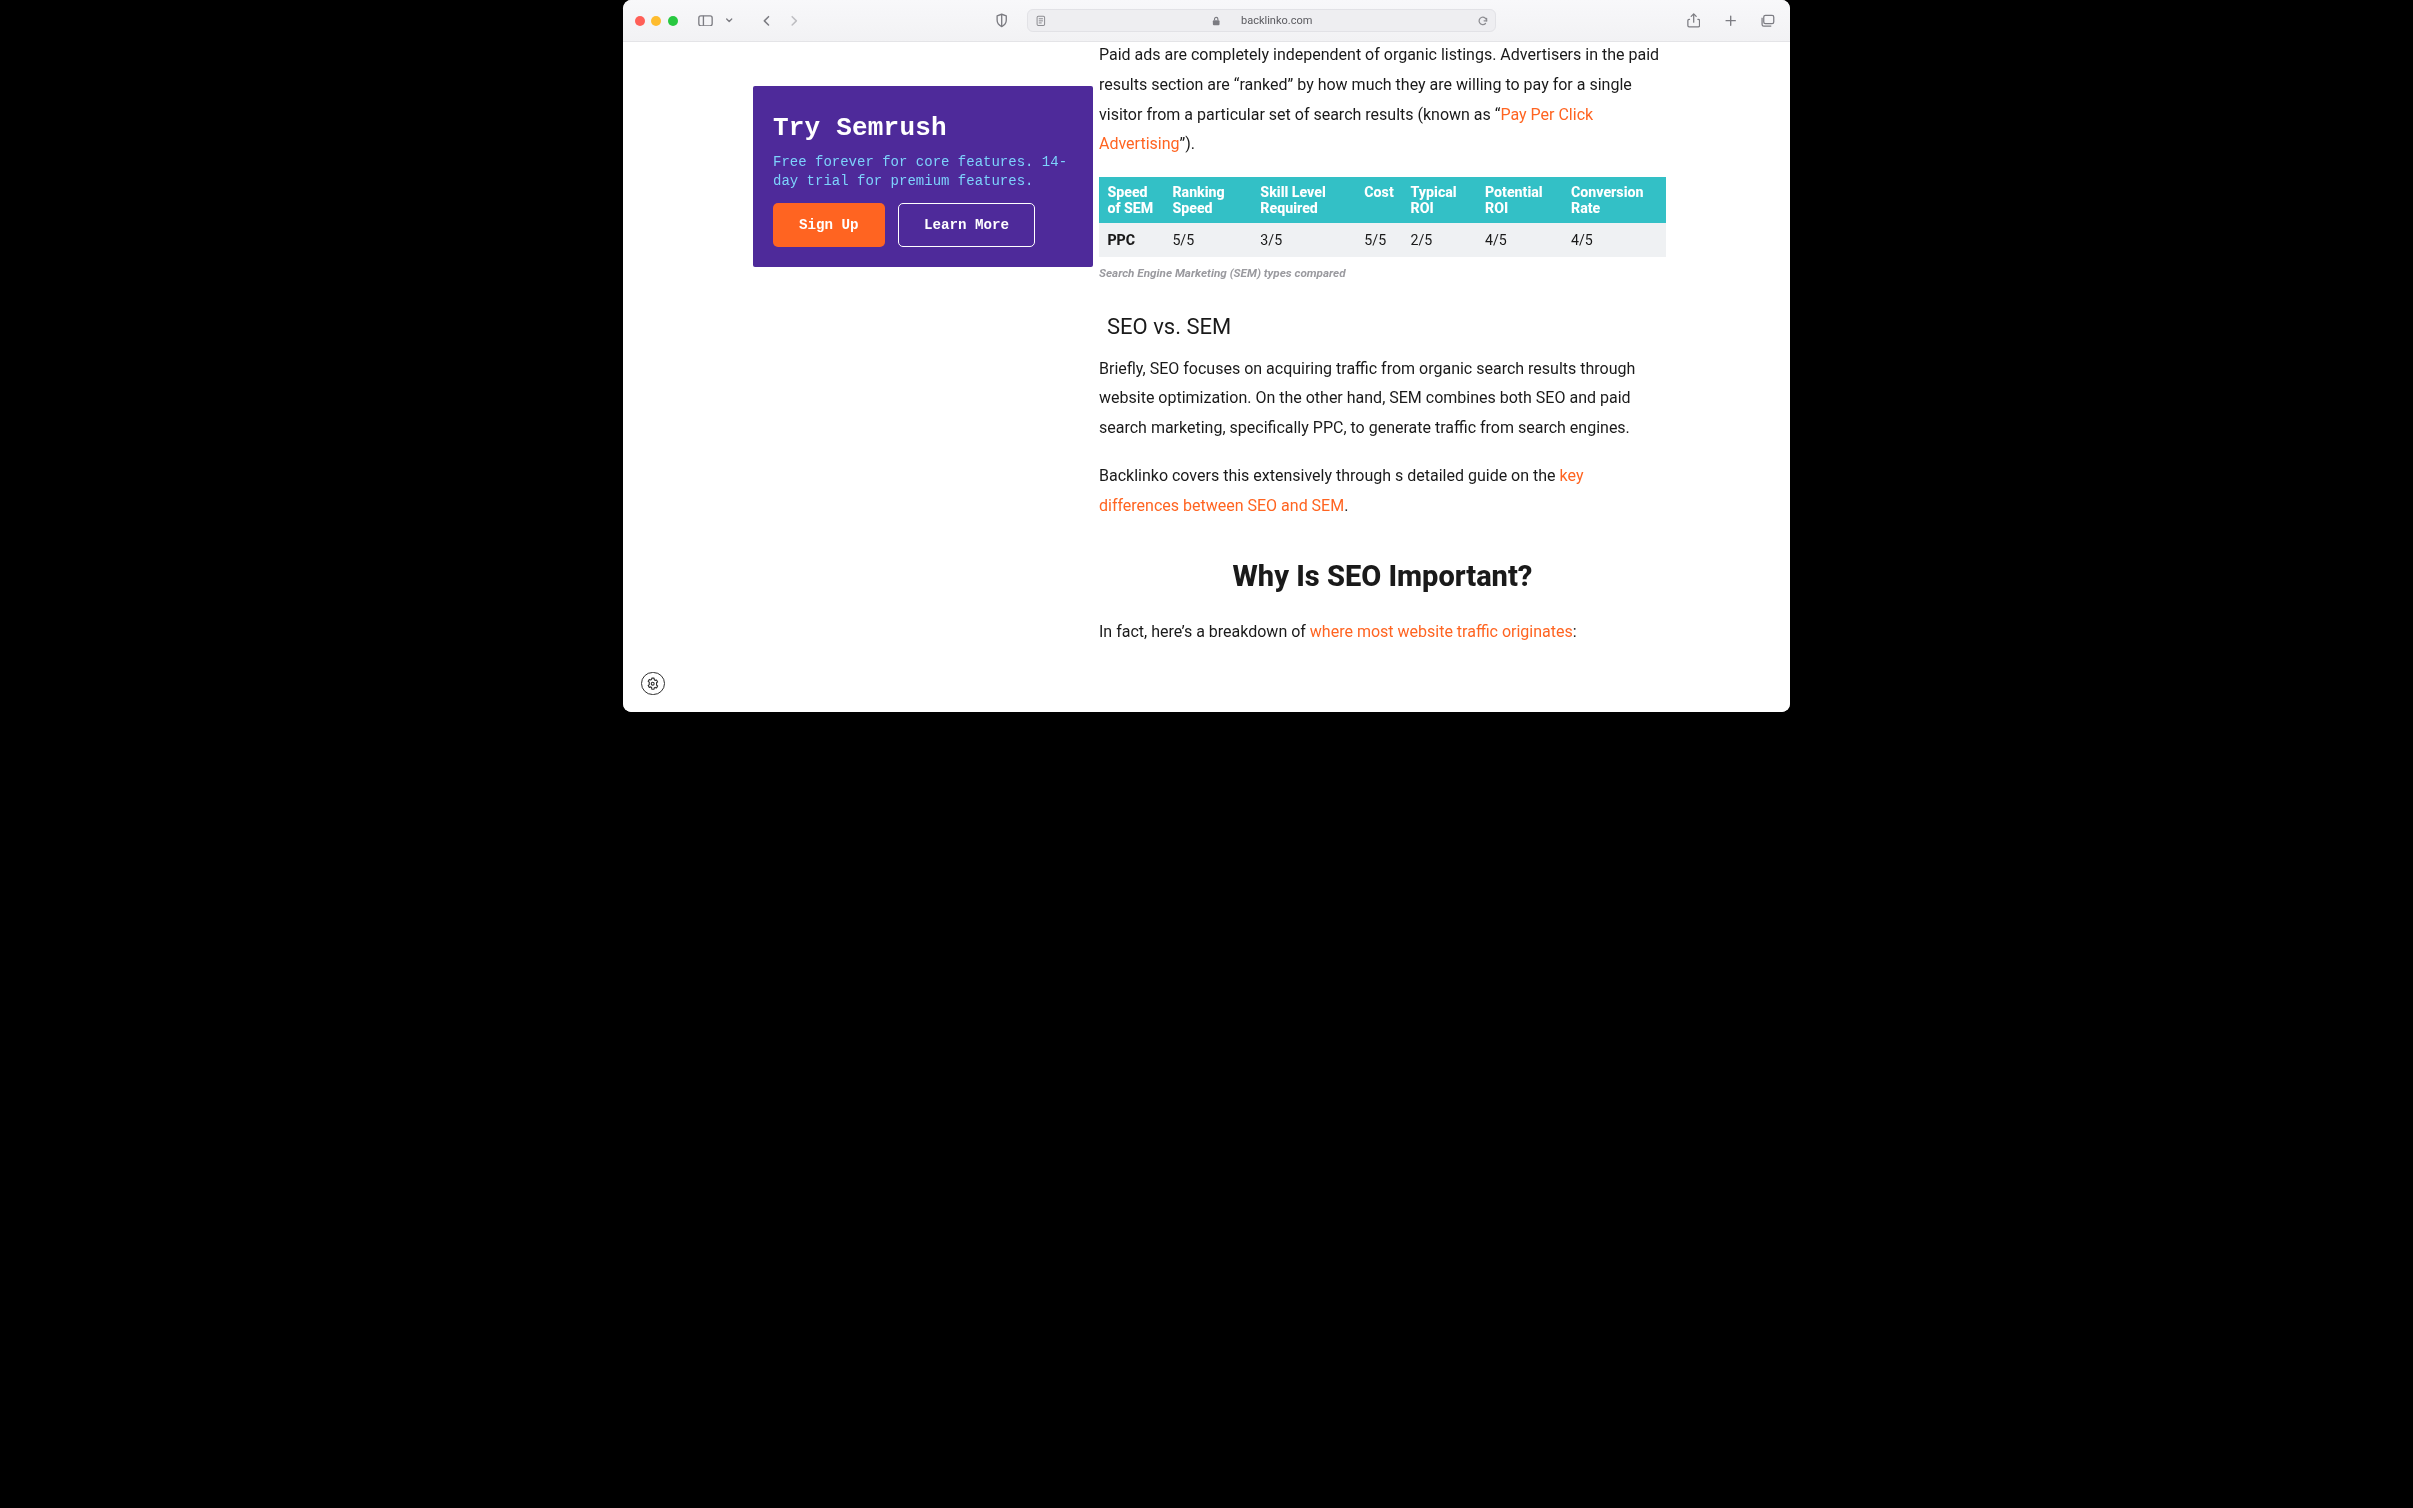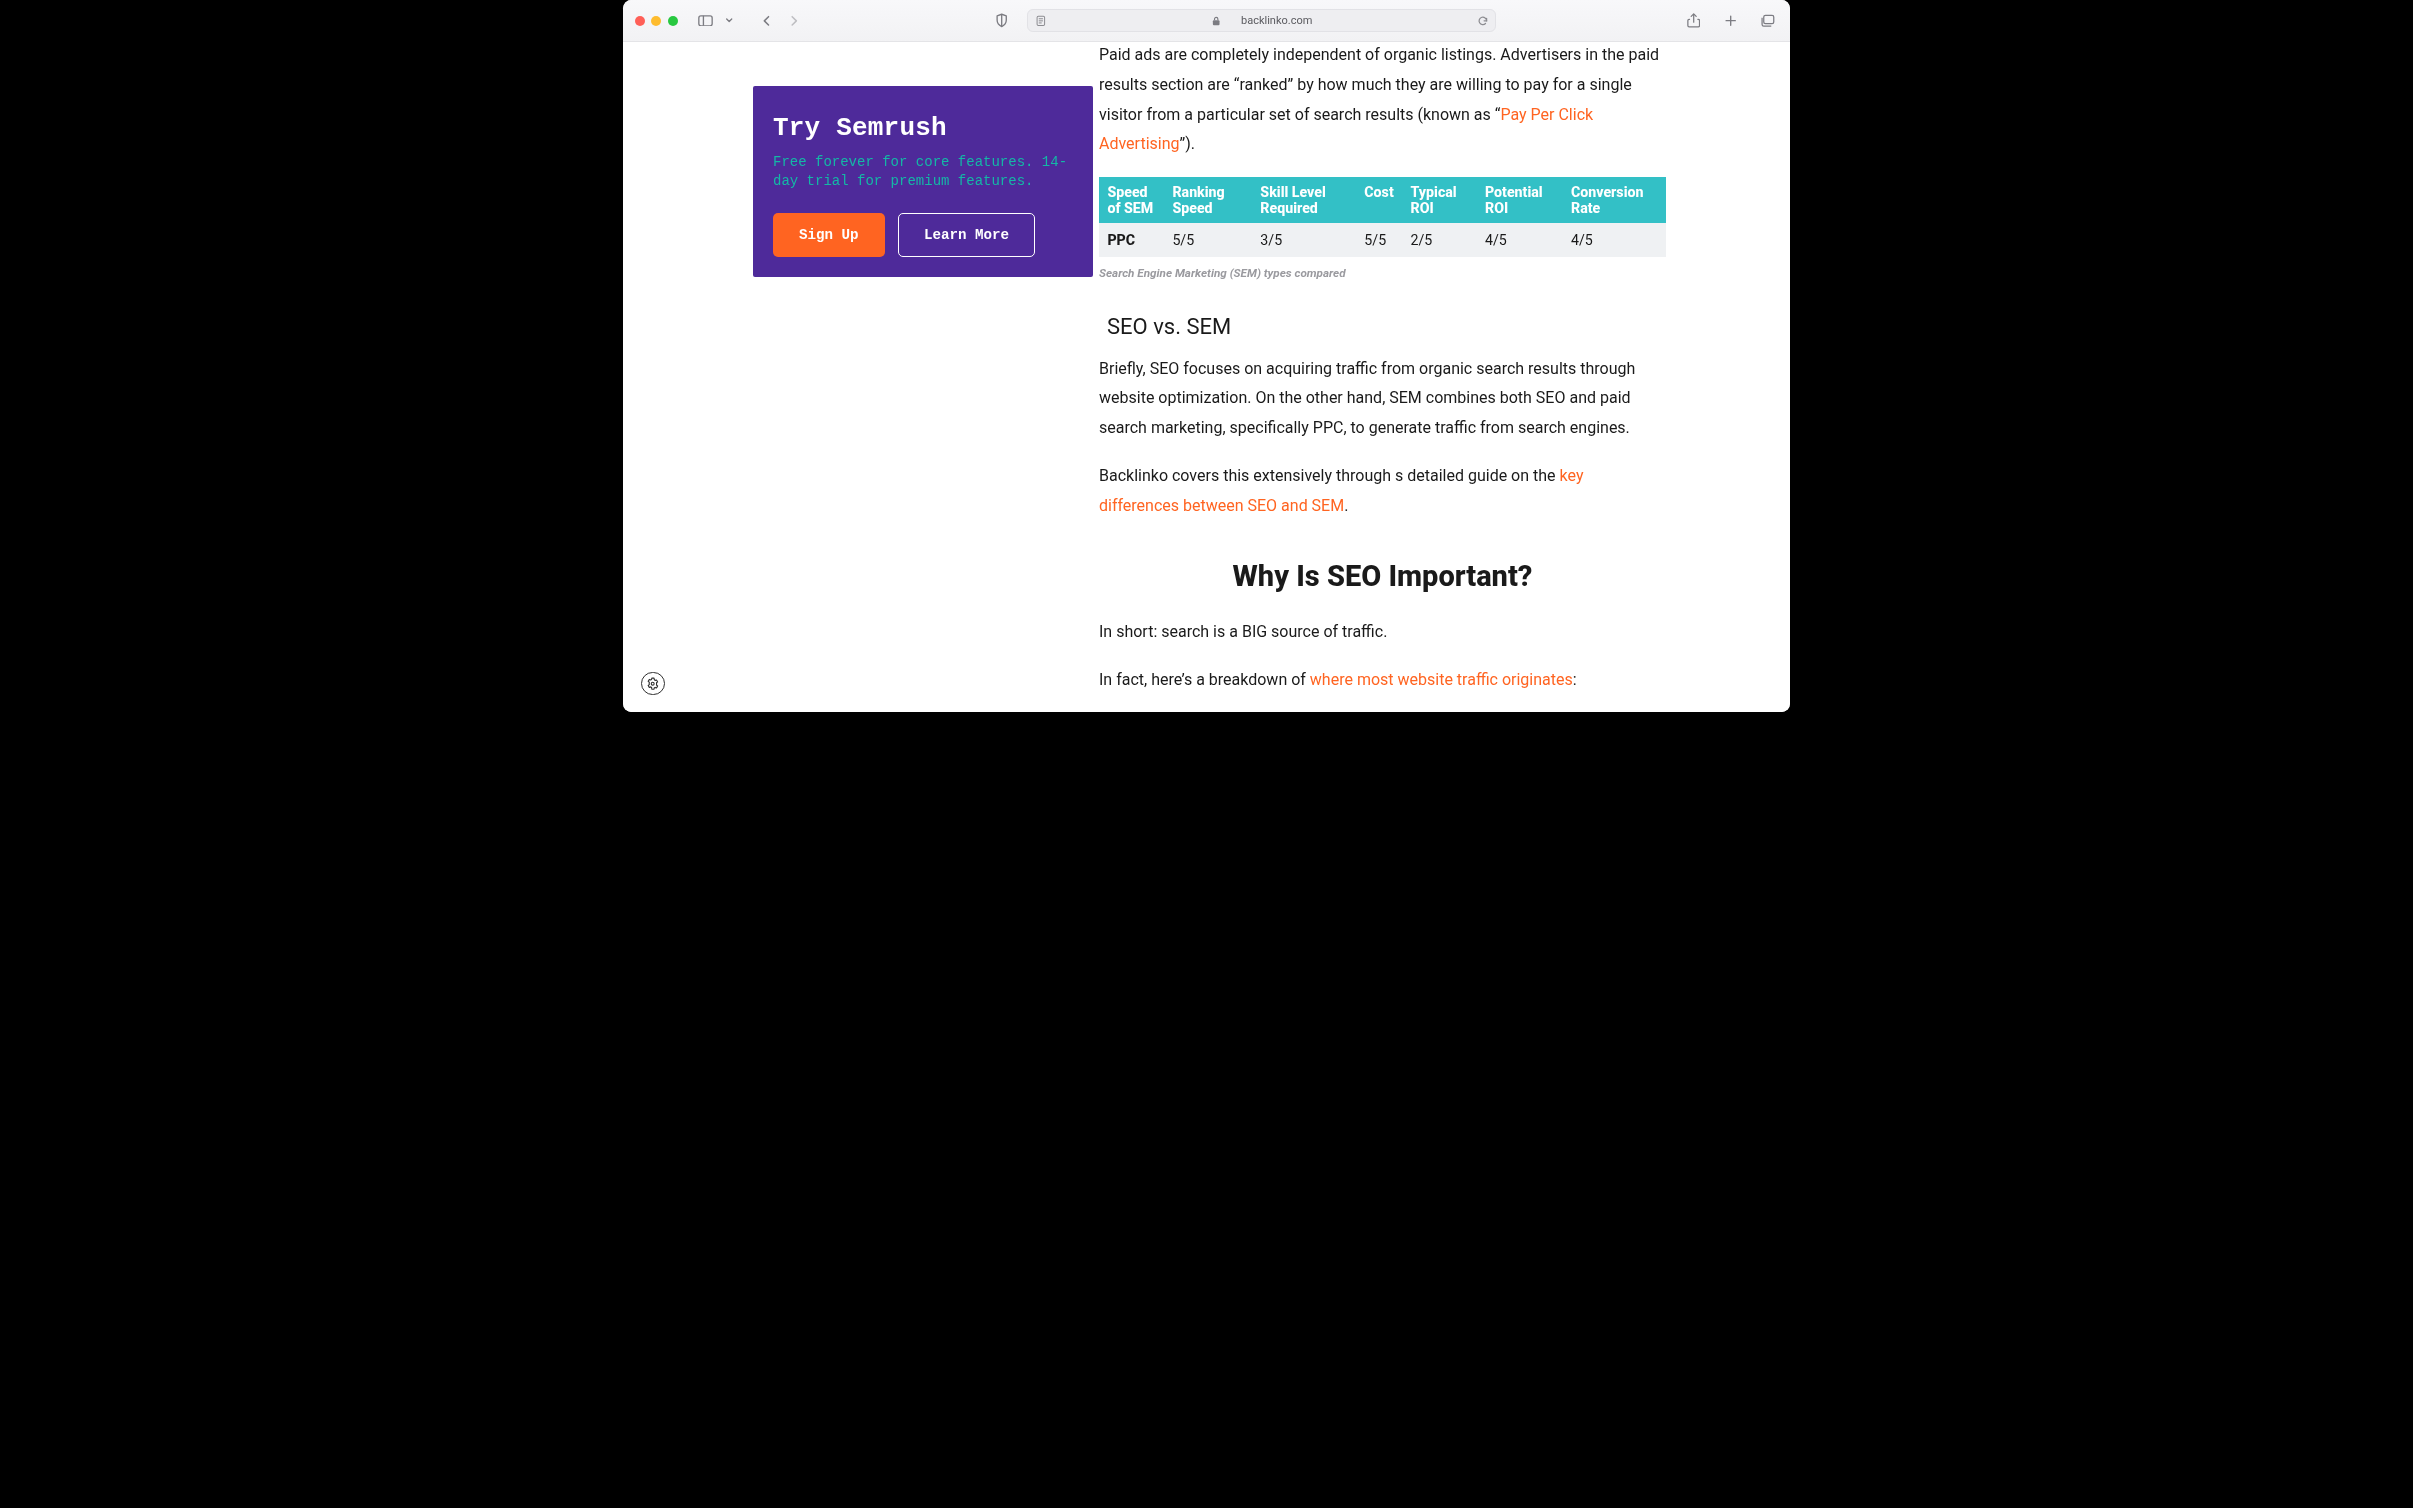--- a/index.html
+++ b/index.html
@@ -99,24 +99,24 @@
     padding: 23.5px 20px 20px 20px;
     font-family: Liberation Mono, monospace;
   }
   .sidebar-card h3 {
     margin: 3.4px 0 10px 0;
     font-size: 26px;
     font-weight: 800;
     letter-spacing: 0.2px;
   }
   .sidebar-card p {
-    margin: 0 0 22px 0;
+    margin: 0 0 12px 0;
     font-size: 14px;
     line-height: 1.35;
-    color: #14b8a6;
+    color: #7dd3fc;
   }
   .btn-row { display: flex; gap: 13.4px; }
   .btn {
     display: inline-flex; align-items: center; justify-content: center;
     height: 44px; padding: 0 25px; border-radius: 5px; font-size: 14.2px; font-weight: 700;
     text-decoration: none; cursor: pointer;
     border: 1.7px solid transparent;
   }
   .btn-primary { background: var(--orange); color: #fff; }
   .btn-outline { background: transparent; color: #fff; border-color: #ffffff; }
@@ -306,21 +306,20 @@
         </div>
         <div class="caption">Search Engine Marketing (SEM) types compared</div>
 
         <h3 class="section">SEO vs. SEM</h3>
         <p>Briefly, SEO focuses on acquiring traffic from organic search results through website optimization. On the other hand, SEM combines both SEO and paid search marketing, specifically PPC, to generate traffic from search engines.</p>
         <p>
           <span>Backlinko covers this extensively through s detailed guide on the </span><a href="#">key differences between SEO and SEM</a><span>.</span>
         </p>
 
         <h2 class="big">Why Is SEO Important?</h2>
-        <p>In short: search is a BIG source of traffic.</p>
         <p>
           <span>In fact, here’s a breakdown of </span><a href="#">where most website traffic originates</a><span>:</span>
         </p>
       </article>
 
       <div class="gear-fab">
         <svg width="13.4" height="13.4" viewBox="0 0 24 24" fill="none" stroke="currentColor" stroke-width="2" stroke-linecap="round" stroke-linejoin="round">
           <circle cx="12" cy="12" r="2.6"></circle>
           <path d="M19 12a7 7 0 00-.18-1.6l2.06-1.6-2-3.46-2.45.98A7 7 0 0014.8 4.5L14.4 2h-4l-.4 2.5a7 7 0 00-1.63.82L5.92 4.34l-2 3.46 2.06 1.6A7 7 0 005.8 12c0 .55.06 1.08.18 1.6l-2.06 1.6 2 3.46 2.45-.98c.5.35 1.05.63 1.63.82L10.4 22h4l.4-2.5c.58-.19 1.13-.47 1.63-.82l2.45.98 2-3.46-2.06-1.6c.12-.52.18-1.05.18-1.6z"></path>
         </svg>

